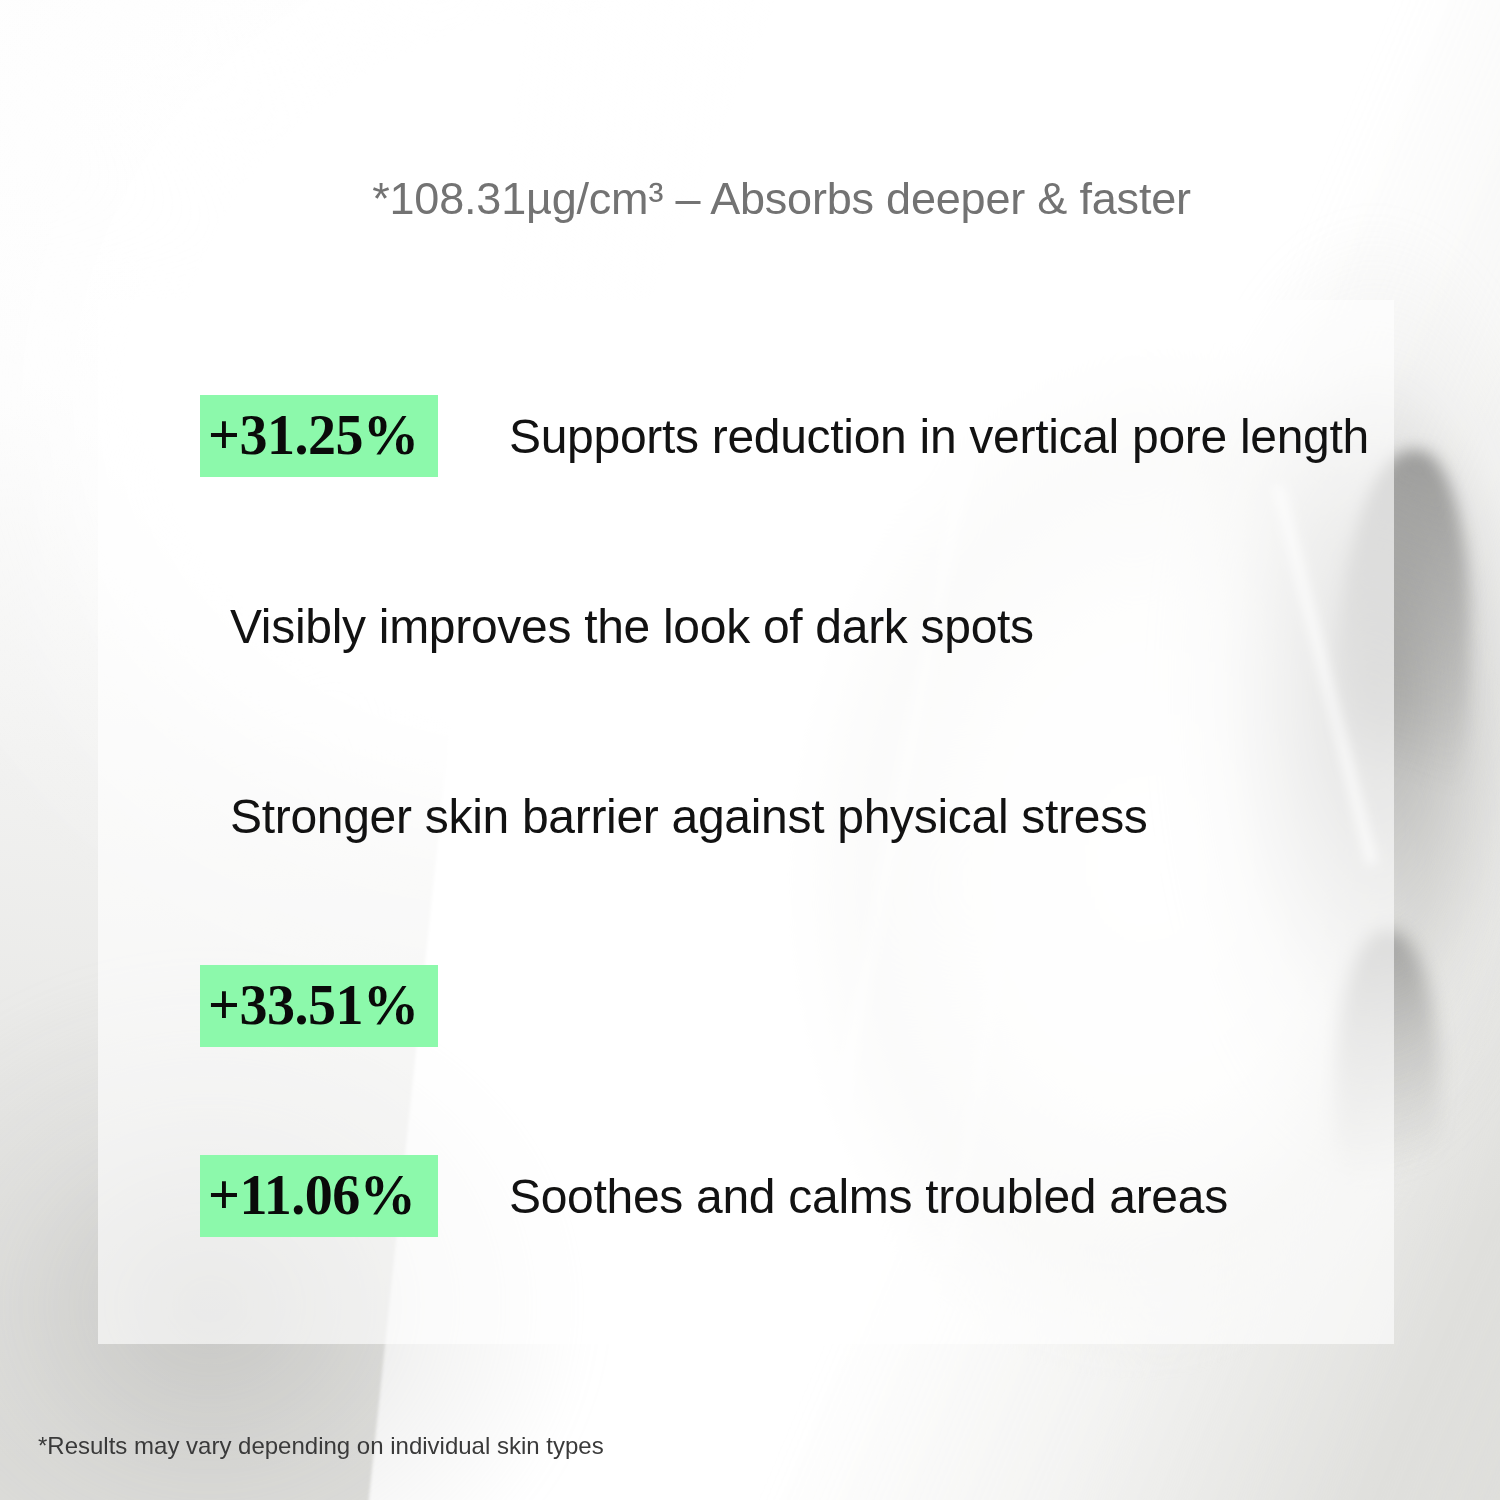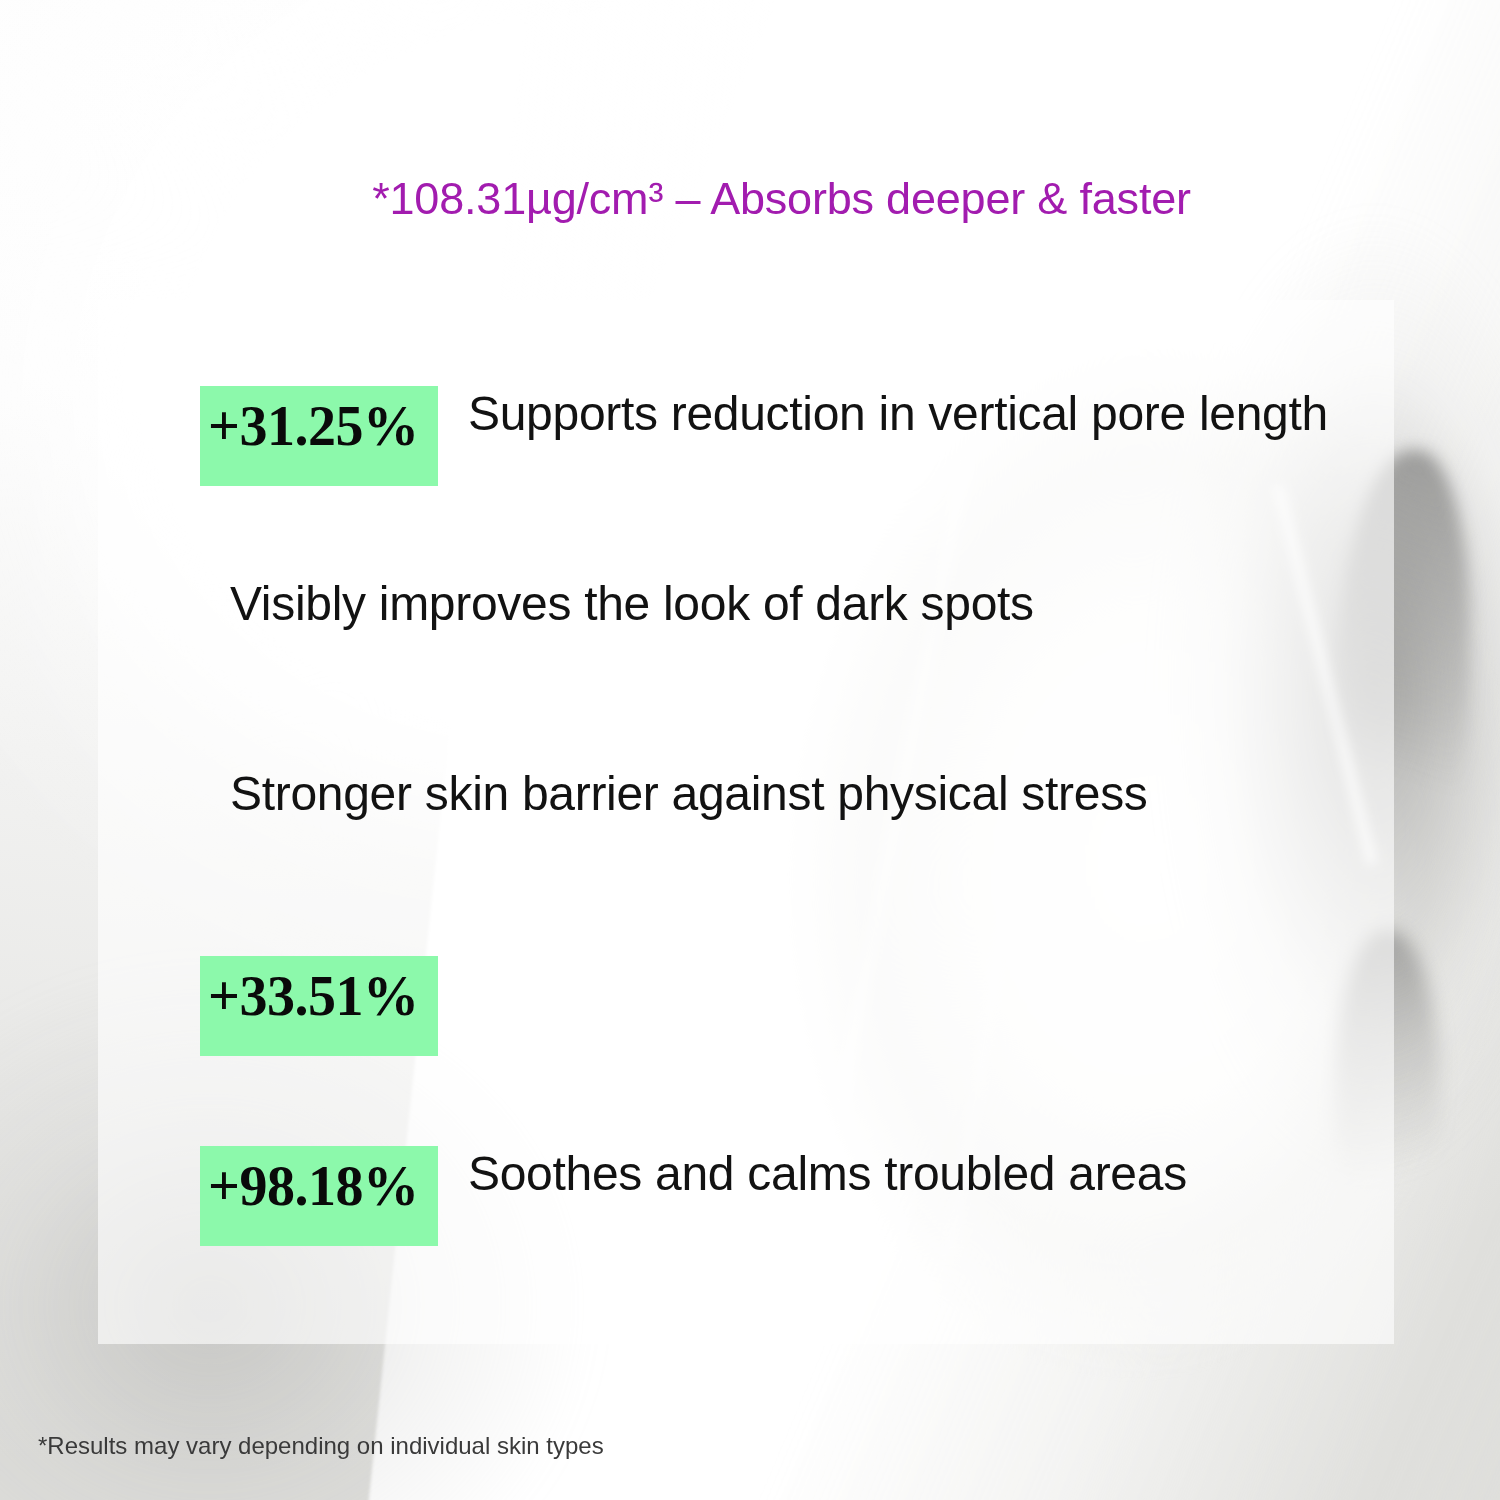--- a/index.html
+++ b/index.html
@@ -107,21 +107,21 @@
 
   
   .headline {
     position: absolute;
     left: 16px;
     right: 0;
     top: 172px;
     text-align: center;
     font-size: 45px;
     line-height: 1.18;
-    color: #a21caf;
+    color: #737373;
     letter-spacing: -0.2px;
     font-family: "Liberation Sans", sans-serif;
     font-weight: 400;
     padding-left: 47px;
   }
 
   
   .panel {
     position: absolute;
     left: 98px;
@@ -139,23 +139,25 @@
     bottom: 0;
     padding: 86px 0 0 0;
     box-sizing: border-box;
     display: flex;
     flex-direction: column;
     justify-content: flex-start;
   }
 
   .claim-row {
     display: flex;
+    align-items: center;
     height: 100px;
     margin-bottom: 90px;
     padding-left: 102px;
+    gap: 41px;
   }
   .claim-row:last-child { margin-bottom: 0; }
 
   .stat {
     display: inline-block;
     background: #8cf9ab;
     color: #0a0a0a;
     font-family: "Liberation Serif", serif;
     font-weight: 700;
     font-size: 56px;
@@ -222,21 +224,21 @@
 
       <div class="claim-row">
         <span class="claim-text">Stronger skin barrier against physical stress</span>
       </div>
 
       <div class="claim-row">
         <span class="stat">+33.51%</span>
       </div>
 
       <div class="claim-row">
-        <span class="stat">+98.18%</span>
+        <span class="stat">+11.06%</span>
         <span class="claim-text">Soothes and calms troubled areas</span>
       </div>
 
     </div>
   </div>
 
   <div class="footnotes">
     <div>*Results may vary depending on individual skin types</div>
   </div>
 

